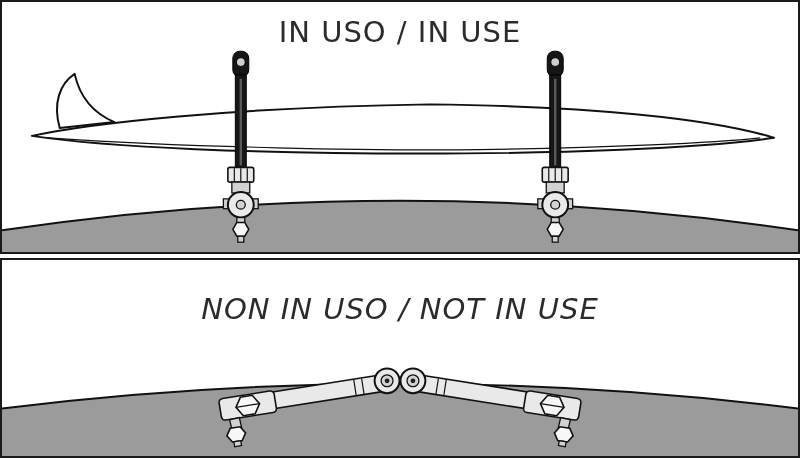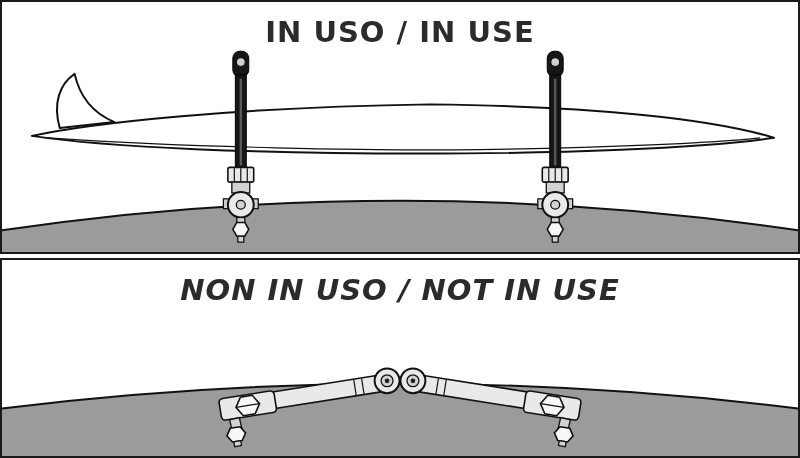--- a/index.html
+++ b/index.html
@@ -13,24 +13,24 @@
   }
   html,body{margin:0;padding:0;background:#ffffff;}
   .page{position:relative;width:800px;height:458px;background:#ffffff;
         font-family:"DejaVu Sans","Liberation Sans",sans-serif;overflow:hidden;}
   .panel{position:absolute;left:0;width:800px;border:2px solid var(--panel-border);
          box-sizing:border-box;background:#ffffff;overflow:hidden;}
   #panel-in-use{top:0;height:254px;}
   #panel-not-in-use{top:258px;height:200px;}
   .panel svg{position:absolute;left:0;top:0;width:100%;height:100%;display:block;}
   .panel-title{position:absolute;left:0;right:0;margin:0;text-align:center;
-               font-size:29px;font-weight:700;color:var(--ink);letter-spacing:1px;
+               font-size:29px;font-weight:400;color:var(--ink);letter-spacing:1px;
                z-index:2;font-family:inherit;}
   #panel-in-use .panel-title{top:13px;}
-  #panel-not-in-use .panel-title{top:13px;font-style:italic;}
+  #panel-not-in-use .panel-title{top:32px;font-style:italic;}
 
   
   .roof{fill:var(--roof-gray);stroke:none;}
   .edge{fill:none;stroke:var(--line);stroke-width:2;}
   .outline{fill:#ffffff;stroke:var(--line);stroke-width:2;stroke-linejoin:round;}
   .thin{fill:none;stroke:var(--line);stroke-width:1.2;}
   .dark{fill:var(--post-black);stroke:#000000;stroke-width:1;}
   .metal{fill:var(--metal);stroke:var(--line);stroke-width:1.6;}
   .metal2{fill:var(--metal-dark);stroke:var(--line);stroke-width:1.3;}
   .nut{fill:#f7f7f7;stroke:var(--line);stroke-width:1.6;}

